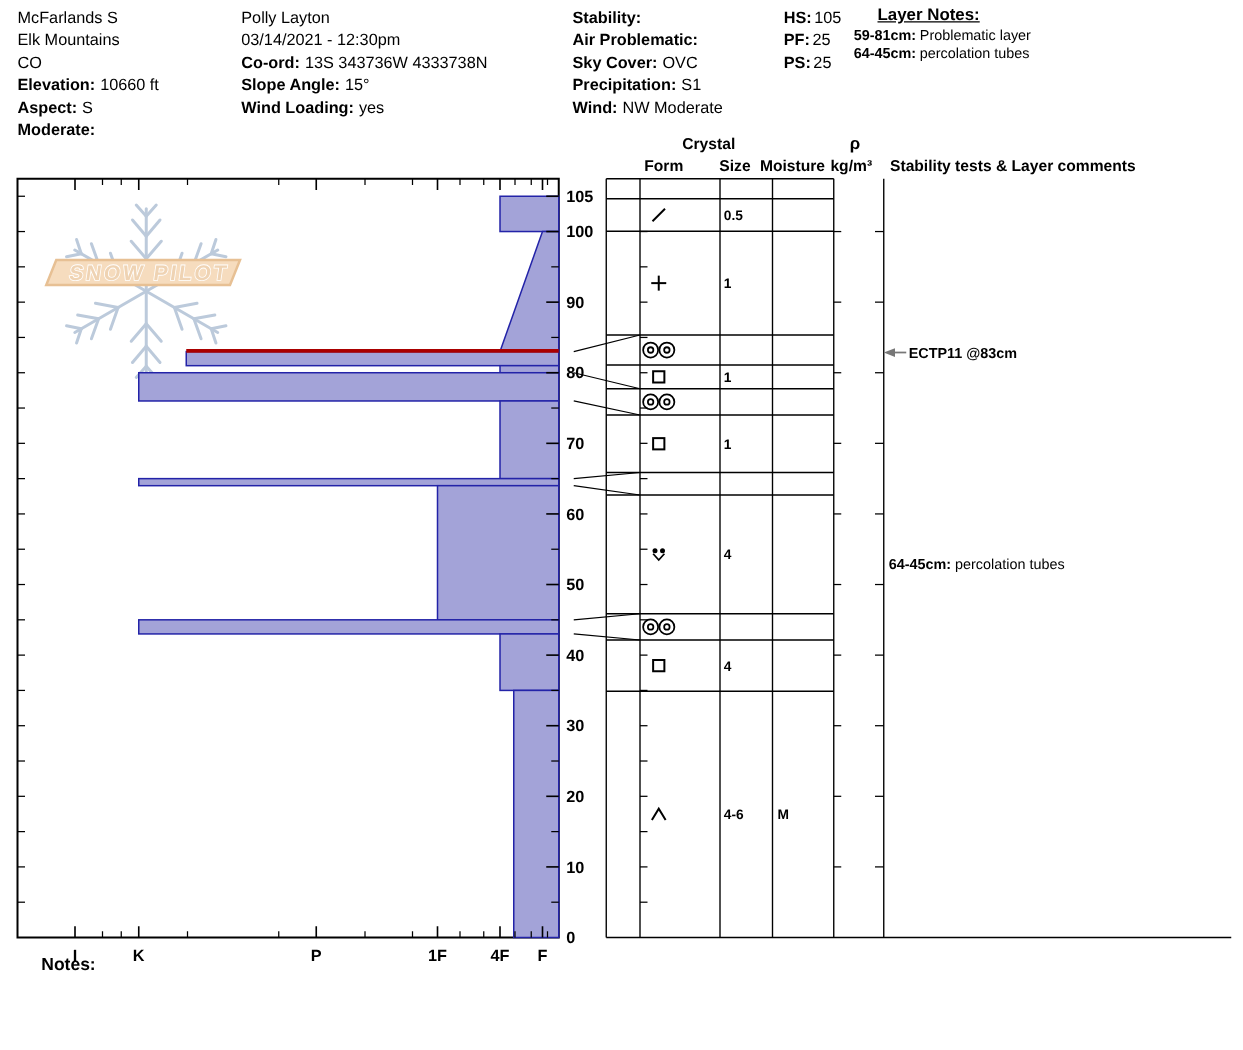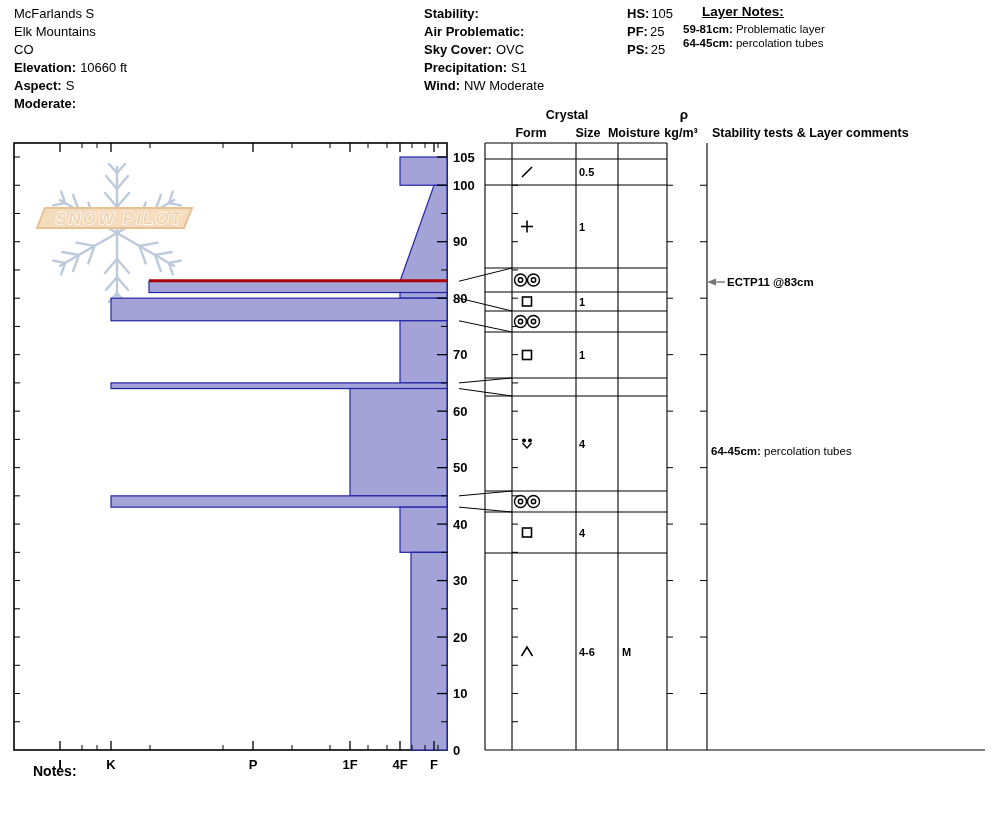--- a/index.html
+++ b/index.html
@@ -24,22 +24,29 @@
 
   <div class="hcol" style="left:14px">
     <div>McFarlands S</div>
     <div>Elk Mountains</div>
     <div>CO</div>
     <div><b>Elevation:</b><span>10660 ft</span></div>
     <div><b>Aspect:</b><span>S</span></div>
     <div><b>Moderate:</b><span></span></div>
   </div>
 
-
-  <div class="hcol" style="left:424px">
+  <div class="hcol" style="left:193px">
+    <div>Polly Layton</div>
+    <div>03/14/2021 - 12:30pm</div>
+    <div><b>Co-ord:</b><span>13S 343736W 4333738N</span></div>
+    <div><b>Slope Angle:</b><span>15°</span></div>
+    <div><b>Wind Loading:</b><span>yes</span></div>
+  </div>
+
+  <div class="hcol" style="left:458px">
     <div><b>Stability:</b><span></span></div>
     <div><b>Air Problematic:</b><span></span></div>
     <div><b>Sky Cover:</b><span>OVC</span></div>
     <div><b>Precipitation:</b><span>S1</span></div>
     <div><b>Wind:</b><span>NW Moderate</span></div>
   </div>
 
   <div class="hcol totals" style="left:627px">
     <div class="row"><b>HS:</b><span>105</span></div>
     <div class="row"><b>PF:</b><span>25</span></div>

